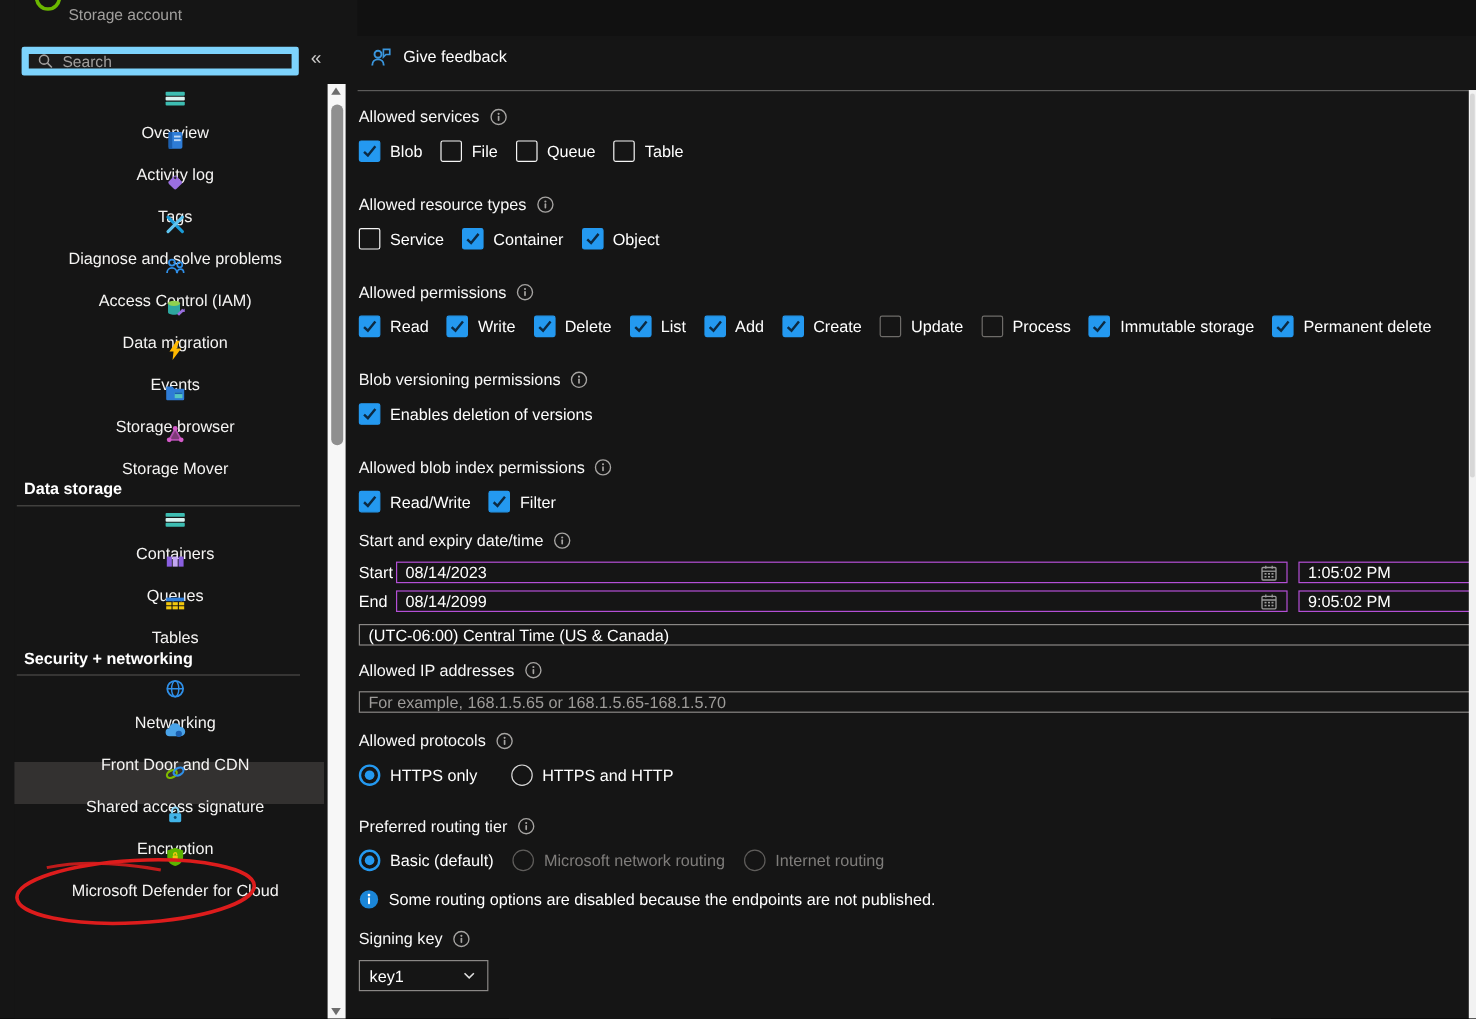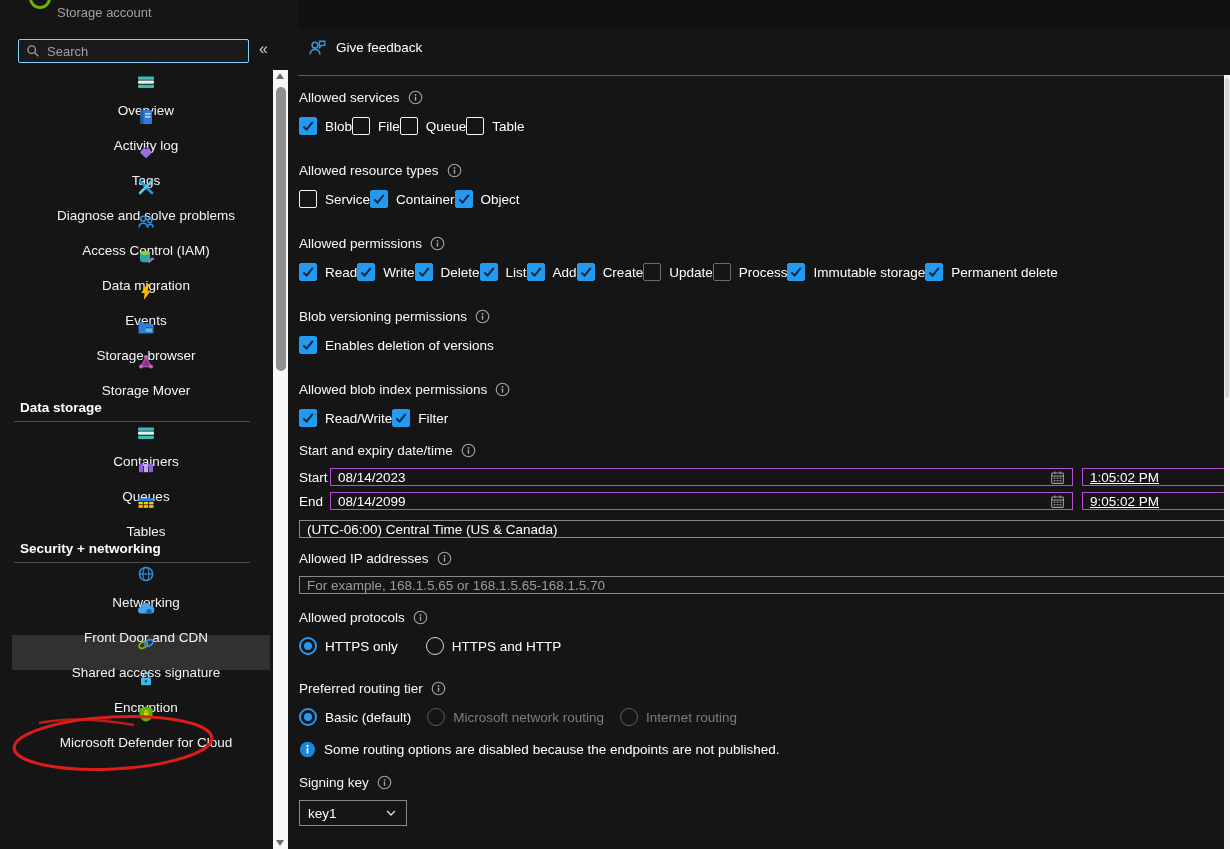--- a/index.html
+++ b/index.html
@@ -4,21 +4,21 @@
 <style>
   * { margin:0; padding:0; box-sizing:border-box; }
   html,body { background:#000; }
   body { font-family:"Liberation Sans", sans-serif; }
   .screen { position:relative; width:1230px; height:849px; background:#151515; overflow:hidden; color:#f3f2f1; }
 
   
   .sidebar { position:absolute; left:12px; top:0; width:258px; height:849px; background:#151515; }
   .blade-icon { position:absolute; left:17px; top:-13px; width:22px; height:22px; border:3px solid #6bb700; border-radius:50%; }
   .blade-subtitle { position:absolute; left:45px; top:5px; font-size:13px; color:#a19f9d; }
-  .search-box { position:absolute; left:6px; top:39px; width:231px; height:24px; border:1px solid #7dd3fc; border-radius:2px; display:flex; align-items:center; padding:0 7px; gap:7px; background:#1b1b1b; }
+  .search-box { position:absolute; left:6px; top:39px; width:231px; height:24px; border:6px solid #7dd3fc; border-radius:2px; display:flex; align-items:center; padding:0 7px; gap:7px; background:#1b1b1b; }
   .search-box input { flex:1; background:transparent; border:none; outline:none; color:#e8e8e8; font-size:13px; font-family:inherit; }
   .search-box input::placeholder { color:#a19f9d; }
   .collapse-btn { position:absolute; left:247px; top:40px; font-size:16px; color:#cfcecd; cursor:default; }
 
   .nav { position:absolute; left:0; top:73px; width:258px; }
   .nav-item { display:flex; align-items:center; height:35px; padding-left:10px; gap:12px; font-size:13.5px; color:#f5f4f3; cursor:default;flex-direction:column; }
   .nav-item.selected { background:#333130; }
   .nav-item .ic { width:18px; height:18px; flex:0 0 18px; display:flex; align-items:center; justify-content:center; }
   .nav-header { font-size:13.5px; font-weight:bold; color:#ffffff; padding:12px 0 6px 8px; }
   .nav-divider { height:1px; background:#4d4b49; margin:0 20px 2px 2px; }
@@ -35,42 +35,42 @@
   
   .main { position:absolute; left:298px; top:0; right:0; height:849px; overflow:hidden; }
   .main-topshade { position:absolute; left:-22px; right:0; top:0; height:30px; background:#111111; }
   .feedback { position:absolute; left:10px; top:38px; display:flex; align-items:center; gap:9px; font-size:13.5px; color:#ffffff; }
   .main-divider { position:absolute; left:-8px; right:0; top:75px; height:1px; background:#5c5b5a; }
   .content { position:absolute; left:1px; top:76px; right:0; }
 
   .section { }
   .label-row { display:flex; align-items:center; gap:8px; height:18px; }
   .sec-label { font-size:13.5px; color:#f8f8f8; white-space:nowrap; }
-  .options-row { display:flex; align-items:center; margin-top:9px; height:22px; white-space:nowrap; }
+  .options-row { display:flex; align-items:center; margin-top:9px; column-gap:15px; height:22px; white-space:nowrap; }
   .opt { display:flex; align-items:center; gap:8px; }
   .opt-label { font-size:13.5px; color:#ffffff; }
   .opt-label.dim { color:#7f7d7b; }
 
   .cb-box { width:18px; height:18px; border:1px solid #f5f5f5; border-radius:2px; background:transparent; display:flex; align-items:center; justify-content:center; }
   .cb-box.checked { background:#2499f0; border-color:#2499f0; }
   .cb-box.disabled { border-color:#6e6c69; }
 
   .radio { width:18px; height:18px; border-radius:50%; border:1px solid #d8d8d8; position:relative; }
   .radio.selected { border:2px solid #2499f0; }
   .radio.selected::after { content:""; position:absolute; left:50%; top:50%; transform:translate(-50%,-50%); width:8px; height:8px; border-radius:50%; background:#2499f0; }
   .radio.disabled { border-color:#5f5d5b; }
 
   .dt-row { display:flex; align-items:center; margin-top:6px; }
   .dt-row.first { margin-top:9px; }
   .dt-label { width:31px; font-size:13.5px; color:#ffffff; flex:0 0 31px; }
   .text-box { height:18px; display:flex; align-items:center; padding:0 7px; font-size:13.5px; color:#ffffff; background:transparent; }
   .text-box.modified { border:1px solid #b44fd6; }
   .text-box.plain { border:1px solid #8a8886; }
   .date-box { width:765px; justify-content:space-between; }
-  .time-box { width:152px; margin-left:9px;text-decoration:underline; }
+  .time-box { width:152px; margin-left:9px; }
   .tz-box { width:945px; margin-top:10px; }
   .ip-box { width:940px; margin-top:9px; }
   .ip-box input { flex:1; background:transparent; border:none; outline:none; color:#e8e8e8; font-size:13.5px; font-family:inherit; }
   .ip-box input::placeholder { color:#9d9b99; }
 
   .info-note { display:flex; align-items:center; gap:8px; margin-top:13px; font-size:13.5px; color:#ffffff; }
 
   .dropdown { width:108px; height:26px; margin-top:9px; border:1px solid #8a8886; display:flex; align-items:center; justify-content:space-between; padding:0 8px; font-size:13.5px; color:#ffffff; }
 
   

